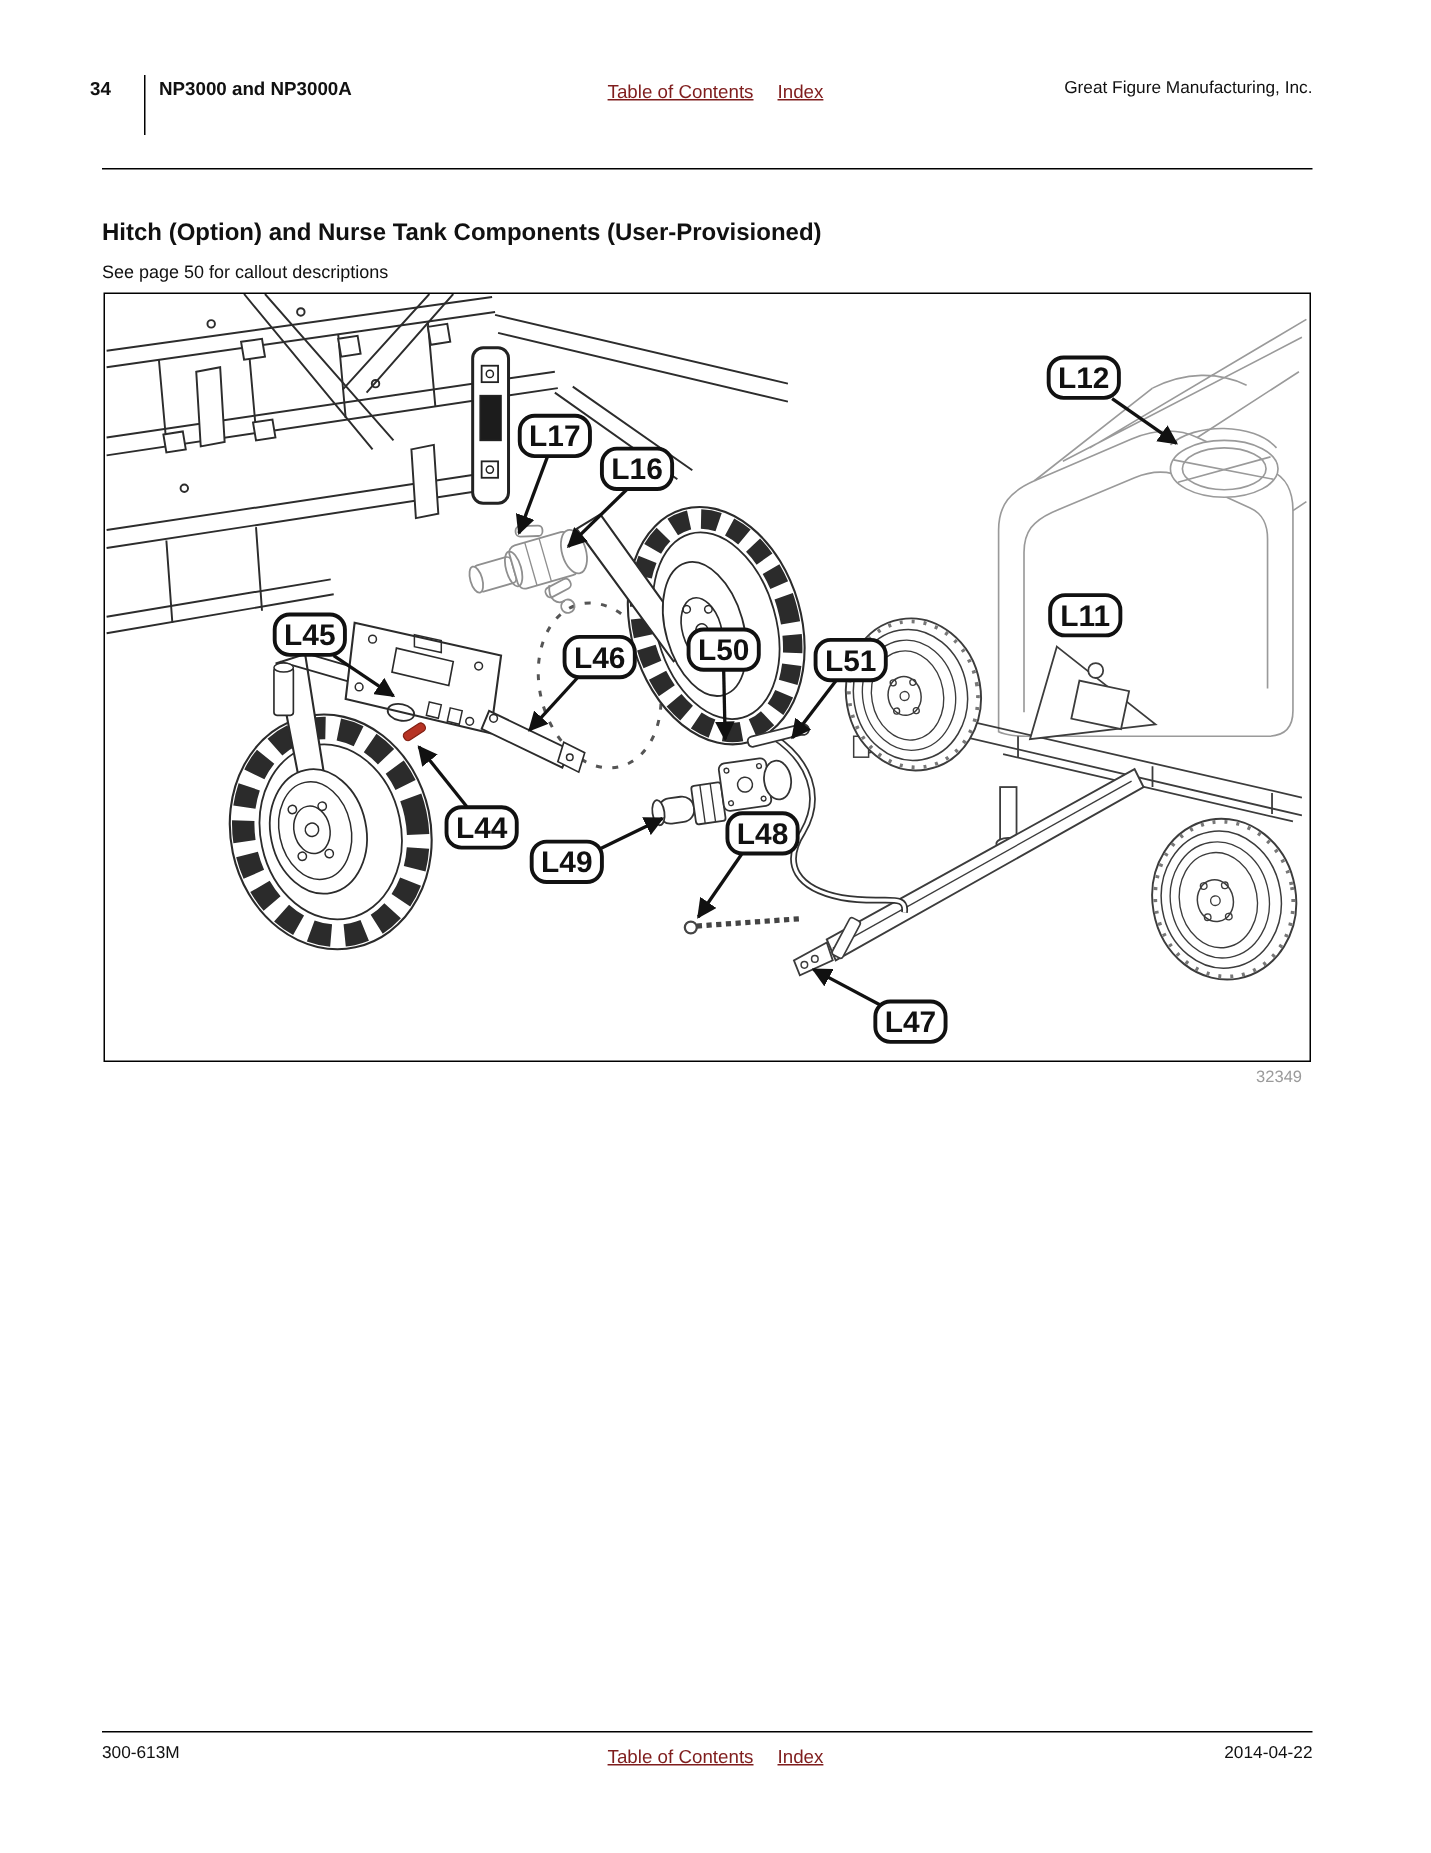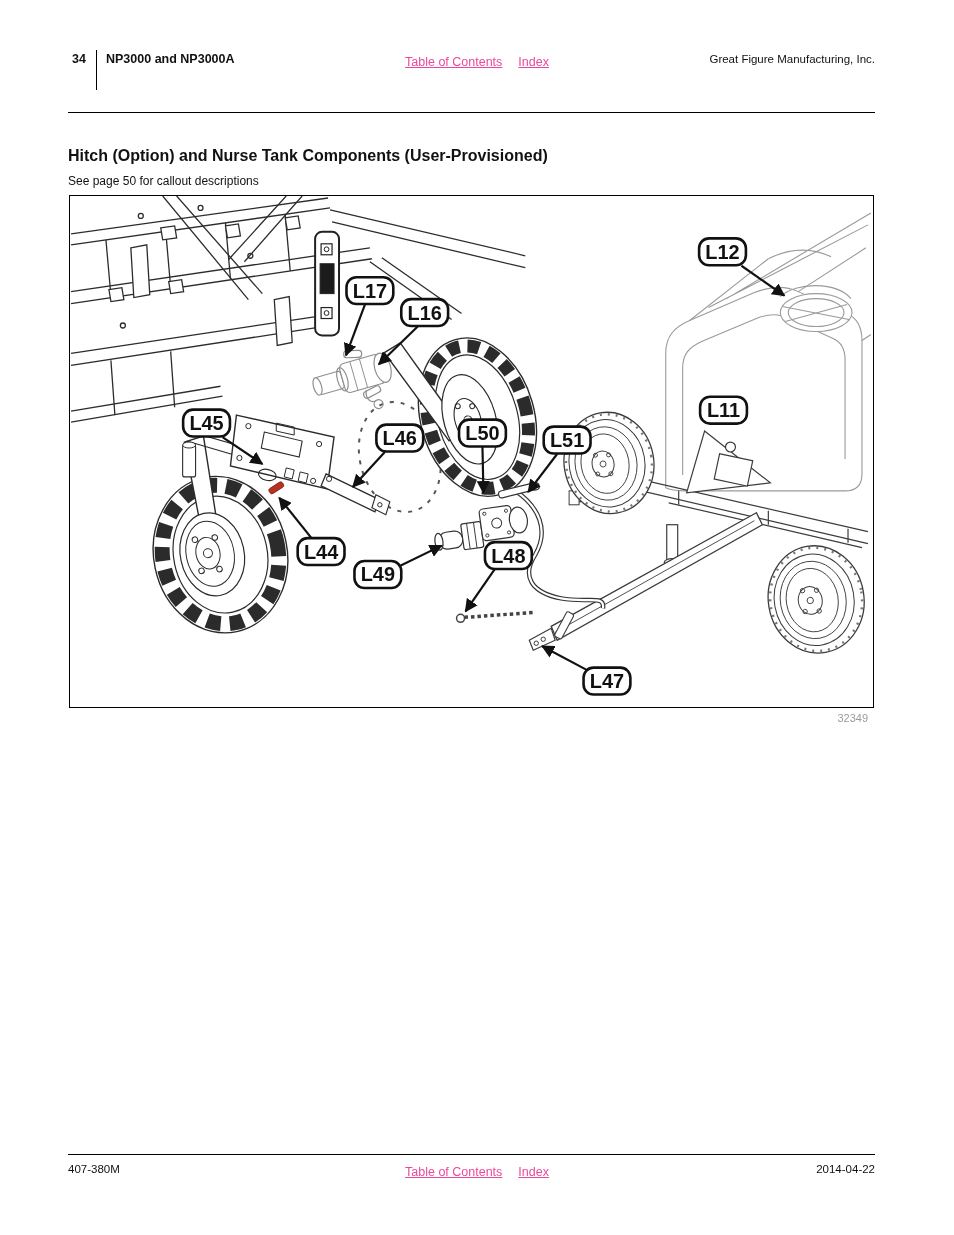--- a/index.html
+++ b/index.html
@@ -1,24 +1,24 @@
 <!DOCTYPE html>
 <html><head>
 <meta charset="utf-8">
 <style>
   html,body{margin:0;padding:0;}
   body{width:954px;height:1235px;position:relative;background:#fff;
        font-family:"Liberation Sans",sans-serif;color:#111;overflow:hidden;}
   .hrule{position:absolute;left:68px;width:807px;border-top:1.6px solid #000;}
-  .hdr-left{position:absolute;left:72px;top:52px;font-size:12.5px;font-weight:bold;}
+  .hdr-left{position:absolute;left:60px;top:52px;font-size:12.5px;font-weight:bold;}
   .vbar{position:absolute;left:96px;top:50px;height:40px;border-left:1.6px solid #000;}
   .hdr-prod{position:absolute;left:106px;top:52px;font-size:12.5px;font-weight:bold;}
   .hdr-center{position:absolute;left:0;top:52px;width:954px;text-align:center;}
   .hdr-right{position:absolute;right:79px;top:53px;font-size:11.5px;}
-  .plink{color:#ec4899;text-decoration:underline;font-size:12.5px;cursor:pointer;}
+  .plink{color:#7f1d1d;text-decoration:underline;font-size:12.5px;cursor:pointer;}
   .linkgap{display:inline-block;width:16px;}
   .title{position:absolute;left:68px;top:147px;font-size:16px;font-weight:bold;}
   .subtitle{position:absolute;left:68px;top:174px;font-size:12px;}
   .figbox{position:absolute;left:69px;top:195px;width:805px;height:513px;
           border:1.6px solid #000;box-sizing:border-box;background:#fff;}
   .caption{position:absolute;left:69px;top:712px;width:805px;text-align:center;
            font-size:12px;line-height:17px;}
   .dwgnum{position:absolute;right:86px;top:712px;font-size:11px;color:#9b9b9b;}
   .ftr-left{position:absolute;left:68px;top:1163px;font-size:11.5px;}
   .ftr-center{position:absolute;left:0;top:1162px;width:954px;text-align:center;}
@@ -287,17 +287,17 @@
     </g>
   </g>
 </svg>
 </div>
 
 <div class="caption">
 </div>
 <div class="dwgnum">32349</div>
 
 <div class="hrule" style="top:1154px;"></div>
-<div class="ftr-left">407-380M</div>
+<div class="ftr-left">300-613M</div>
 <div class="ftr-center">
   <a class="plink">Table of Contents</a><span class="linkgap"></span><a class="plink">Index</a>
 </div>
 <div class="ftr-right">2014-04-22</div>
 
 </body></html>

